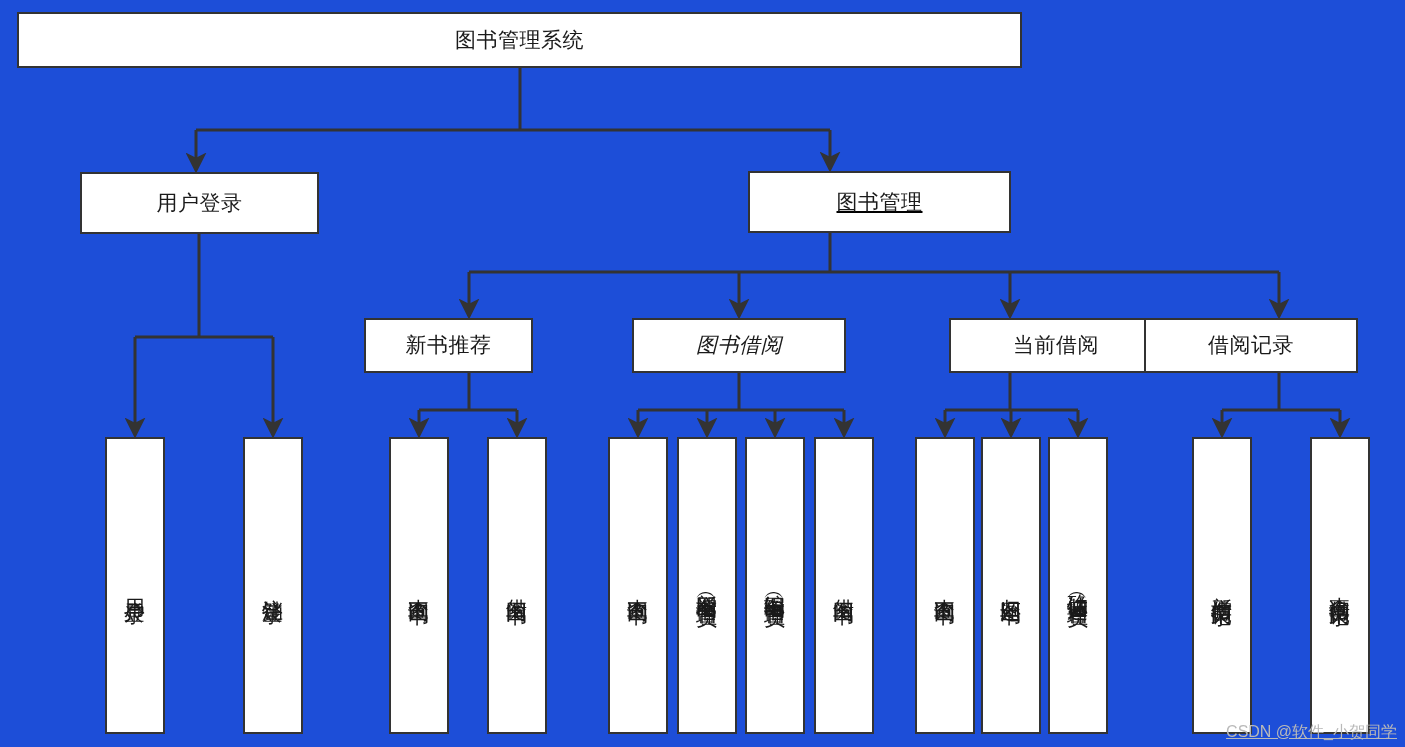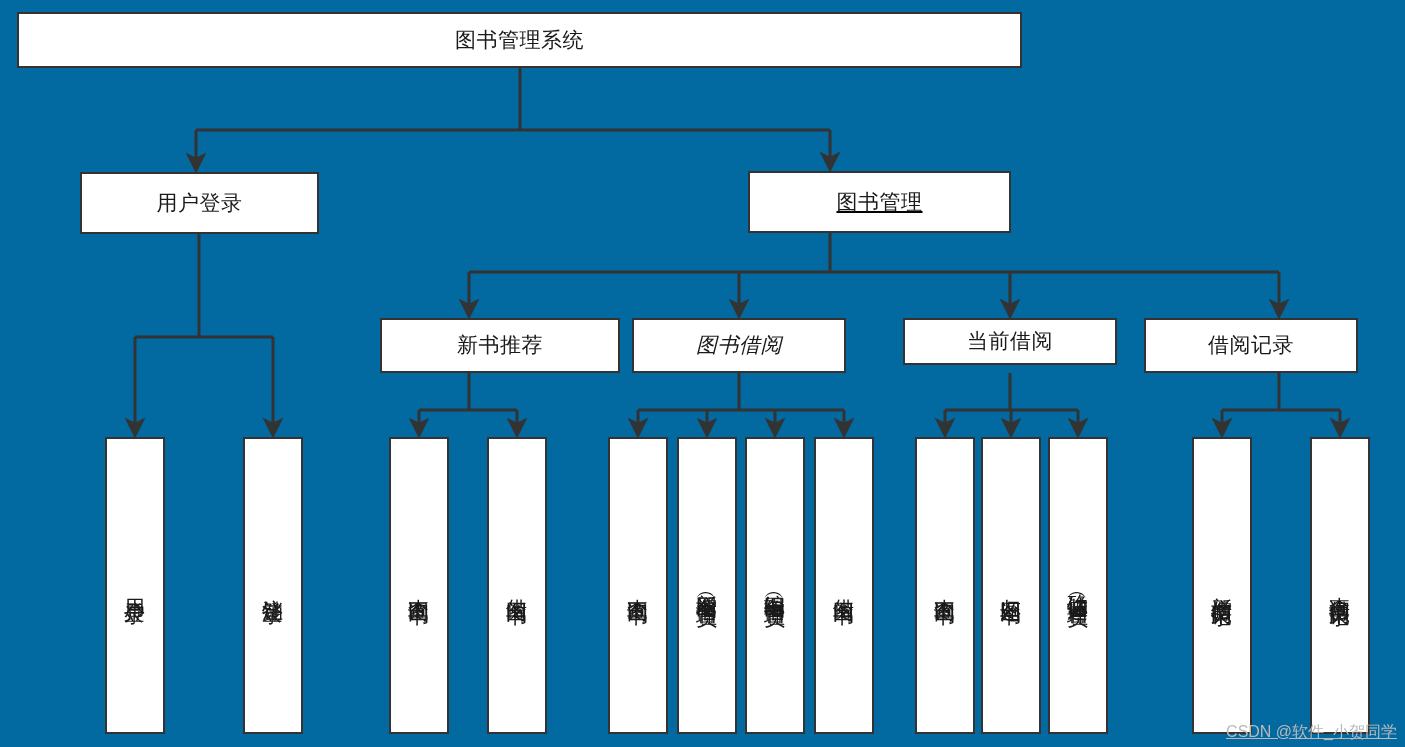--- a/index.html
+++ b/index.html
@@ -7,21 +7,21 @@
     padding: 0;
     background: #ffffff;
   }
   body {
     font-family: "Liberation Sans", "DejaVu Sans", sans-serif;
   }
   #canvas {
     position: relative;
     width: 1405px;
     height: 747px;
-    background: #0369a1;
+    background: #1d4ed8;
     overflow: hidden;
   }
   #wires {
     position: absolute;
     left: 0;
     top: 0;
     width: 1405px;
     height: 747px;
   }
   .node {
@@ -116,27 +116,27 @@
   <div id="nodes-layer">
       <div class="node horiz" style="left: 17px; top: 12px; width: 1005px; height: 56px;">
         <span class="node-label">图书管理系统</span>
       </div>
       <div class="node horiz" style="left: 80px; top: 172px; width: 239px; height: 62px;">
         <span class="node-label">用户登录</span>
       </div>
       <div class="node horiz" style="left: 748px; top: 171px; width: 263px; height: 62px; text-decoration: underline;">
         <span class="node-label">图书管理</span>
       </div>
-      <div class="node horiz" style="left: 380px; top: 318px; width: 240px; height: 55px;">
+      <div class="node horiz" style="left: 364px; top: 318px; width: 169px; height: 55px;">
         <span class="node-label">新书推荐</span>
       </div>
       <div class="node horiz" style="left: 632px; top: 318px; width: 214px; height: 55px; font-style: italic;">
         <span class="node-label">图书借阅</span>
       </div>
-      <div class="node horiz" style="left: 903px; top: 318px; width: 214px; height: 47px;">
+      <div class="node horiz" style="left: 949px; top: 318px; width: 214px; height: 55px;">
         <span class="node-label">当前借阅</span>
       </div>
       <div class="node horiz" style="left: 1144px; top: 318px; width: 214px; height: 55px;">
         <span class="node-label">借阅记录</span>
       </div>
       <div class="node vert" style="left: 105px; top: 437px; width: 60px; height: 297px;">
         <span class="node-label">用户登录</span>
       </div>
       <div class="node vert" style="left: 243px; top: 437px; width: 60px; height: 297px;">
         <span class="node-label">注销登录</span>

